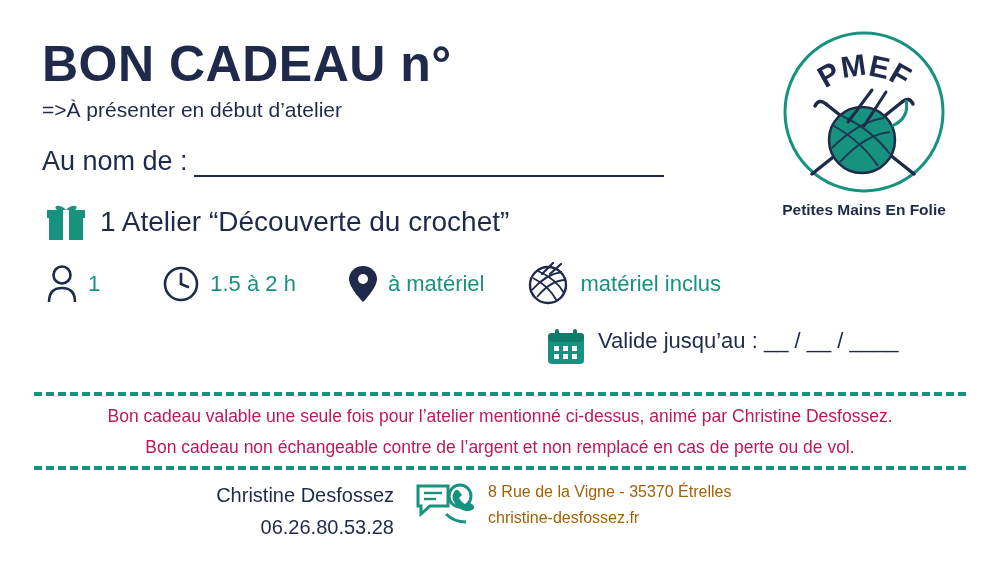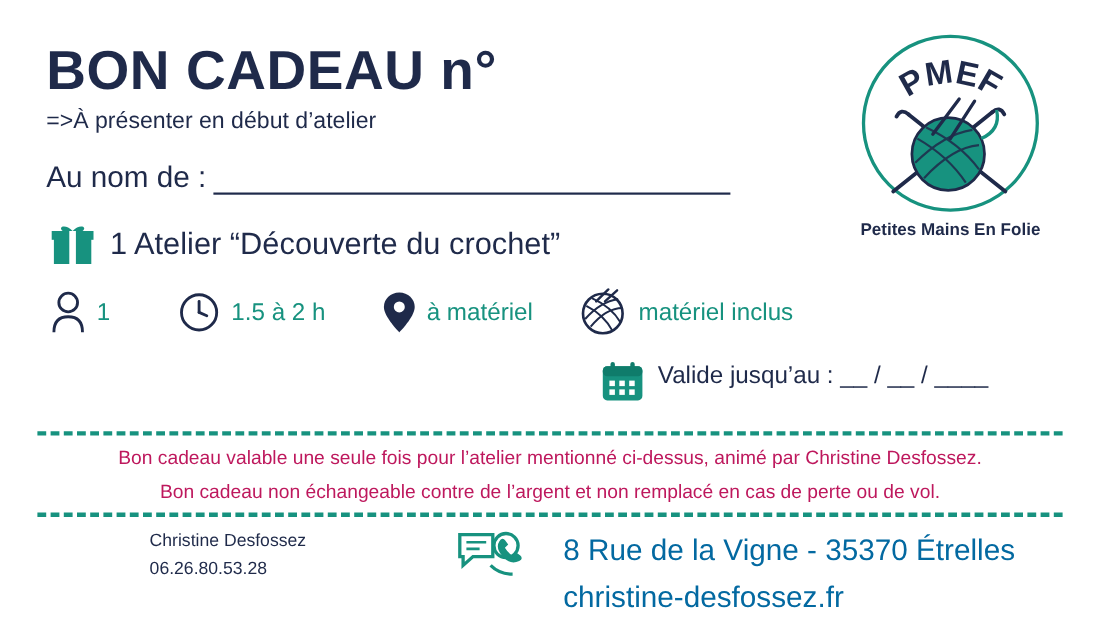--- a/index.html
+++ b/index.html
@@ -164,38 +164,37 @@
   
   .footer {
     position: absolute;
     left: 0;
     top: 476px;
     width: 1000px;
     height: 95px;
   }
   .footer-left {
     position: absolute;
-    left: 136px;
+    left: 104px;
     top: 3px;
     width: 290px;
-    text-align: left;
-    font-size: 16px;
+    text-align: right;
+    font-size: 20px;
     line-height: 1.6;
     color: #1f2a4a;
   }
   .footer-right {
     position: absolute;
     left: 488px;
     top: 3px;
     width: 420px;
     text-align: left;
-    font-size: 27px;
+    font-size: 16px;
     line-height: 1.6;
-    color: #0369a1;
-    margin-left: 24px;
+    color: #a16207;
   }
   .footer-icon {
     position: absolute;
     left: 416px;
     top: 6px;
   }
 
   svg { display: block; }
 </style>
 </head>

